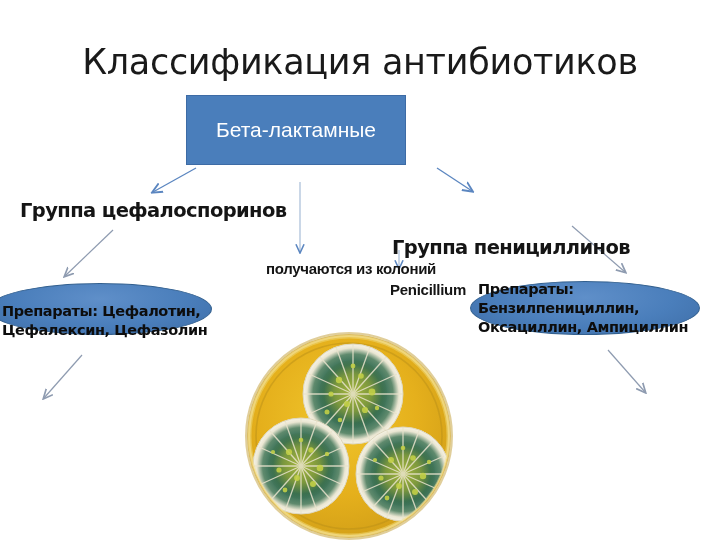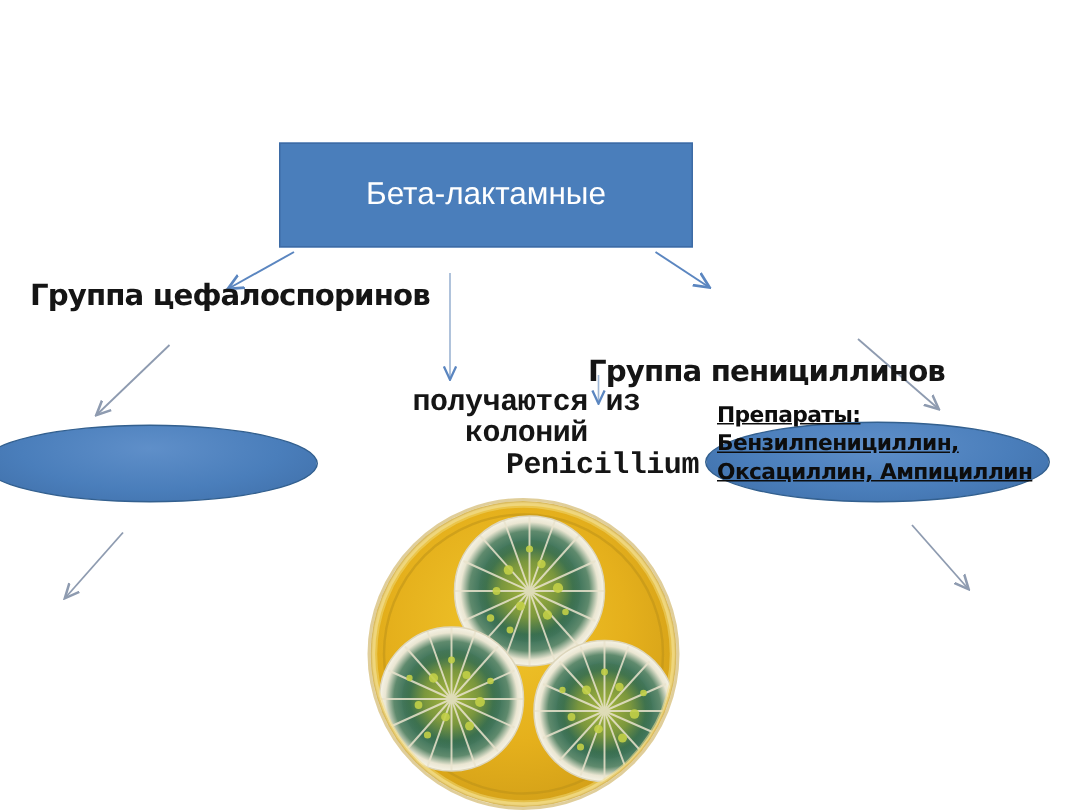--- a/index.html
+++ b/index.html
@@ -35,21 +35,21 @@
     letter-spacing: -0.3px;
     white-space: nowrap;
     font-family: "DejaVu Sans", "Liberation Sans", sans-serif;
   }
 
   
   .topbox {
     position: absolute;
     left: 186px;
     top: 95px;
-    width: 276px;
+    width: 220px;
     height: 70px;
     background: #4a7ebb;
     border: 1px solid #3d6ba5;
     box-sizing: border-box;
     display: flex;
     flex-direction: column;
     align-items: center;
     justify-content: center;
     color: #ffffff;
     font-size: 21px;
@@ -61,35 +61,35 @@
   
   .group-head {
     position: absolute;
     font-weight: bold;
     font-size: 19.5px;
     color: #151515;
     white-space: nowrap;
     font-family: "DejaVu Sans", "Liberation Sans", sans-serif;
     letter-spacing: -0.6px;
   }
-  #group-ceph { left: 20px; top: 185px; }
+  #group-ceph { left: 20px; top: 199px; }
   #group-pen  { left: 392px; top: 196px; margin-top: 40px; }
 
   
   .center-caption {
     position: absolute;
     left: 236px;
     top: 258px;
     width: 230px;
     text-align: center;
-    font-size: 20px;
+    font-size: 15px;
     font-weight: bold;
     line-height: 21px;
     color: #151515;
-    font-family: Liberation Mono, monospace;
+    font-family: Liberation Sans, sans-serif;
     letter-spacing: -0.3px;
   }
   .center-caption span { display: block; }
   .center-caption .latin { text-align: right; padding-left: 20px; }
 
   
   .ellipse {
     position: absolute;
     background: radial-gradient(ellipse at 50% 30%, #5f8fc9 0%, #4a7ebb 55%, #3e6da6 100%);
     border: 1px solid #33608f;
@@ -104,21 +104,21 @@
     font-weight: bold;
     font-size: 14.5px;
     line-height: 19px;
     color: #0d0d0d;
     font-family: "DejaVu Sans", "Liberation Sans", sans-serif;
     letter-spacing: -0.4px;
     white-space: nowrap;
   }
   .drug-text span { display: block; }
   #drugs-left  { left: 2px;   top: 302px; }
-  #drugs-right { left: 478px; top: 268px; text-decoration: underline; }
+  #drugs-right { left: 478px; top: 280px; }
 
   
   .photo-wrap {
     position: absolute;
     left: 227px;
     top: 332px;
     width: 246px;
     height: 208px;
     overflow: hidden;
     background: #fff;
@@ -164,35 +164,40 @@
 
     <line x1="572" y1="226" x2="625" y2="272" stroke="#8e9bb0" stroke-width="1.2" marker-end="url(#ahg)"></line>
 
     <line x1="399" y1="250" x2="399" y2="268" stroke="#9fb6d4" stroke-width="1.1" marker-end="url(#ah)"></line>
 
     <line x1="82" y1="355" x2="44" y2="398" stroke="#8e9bb0" stroke-width="1.2" marker-end="url(#ahg)"></line>
 
     <line x1="608" y1="350" x2="645" y2="392" stroke="#8e9bb0" stroke-width="1.2" marker-end="url(#ahg)"></line>
   </svg>
 
+  <div class="title">Классификация антибиотиков</div>
 
   <div class="topbox">
     <span>Бета-лактамные</span>
   </div>
 
   <div class="group-head" id="group-ceph">Группа цефалоспоринов</div>
 
   <div class="group-head" id="group-pen">Группа пенициллинов</div>
 
   <div class="center-caption">
     <span>получаются из колоний</span>
     <span class="latin">Penicillium</span>
   </div>
 
   <div class="ellipse" id="ellipse-left"></div>
+  <div class="drug-text" id="drugs-left">
+    <span>Препараты: Цефалотин,</span>
+    <span>Цефалексин, Цефазолин</span>
+  </div>
 
   <div class="ellipse" id="ellipse-right"></div>
   <div class="drug-text" id="drugs-right">
     <span>Препараты:</span>
     <span>Бензилпенициллин,</span>
     <span>Оксациллин, Ампициллин</span>
   </div>
 
   <div class="photo-wrap">
     <svg class="photo" viewBox="0 0 246 208">

